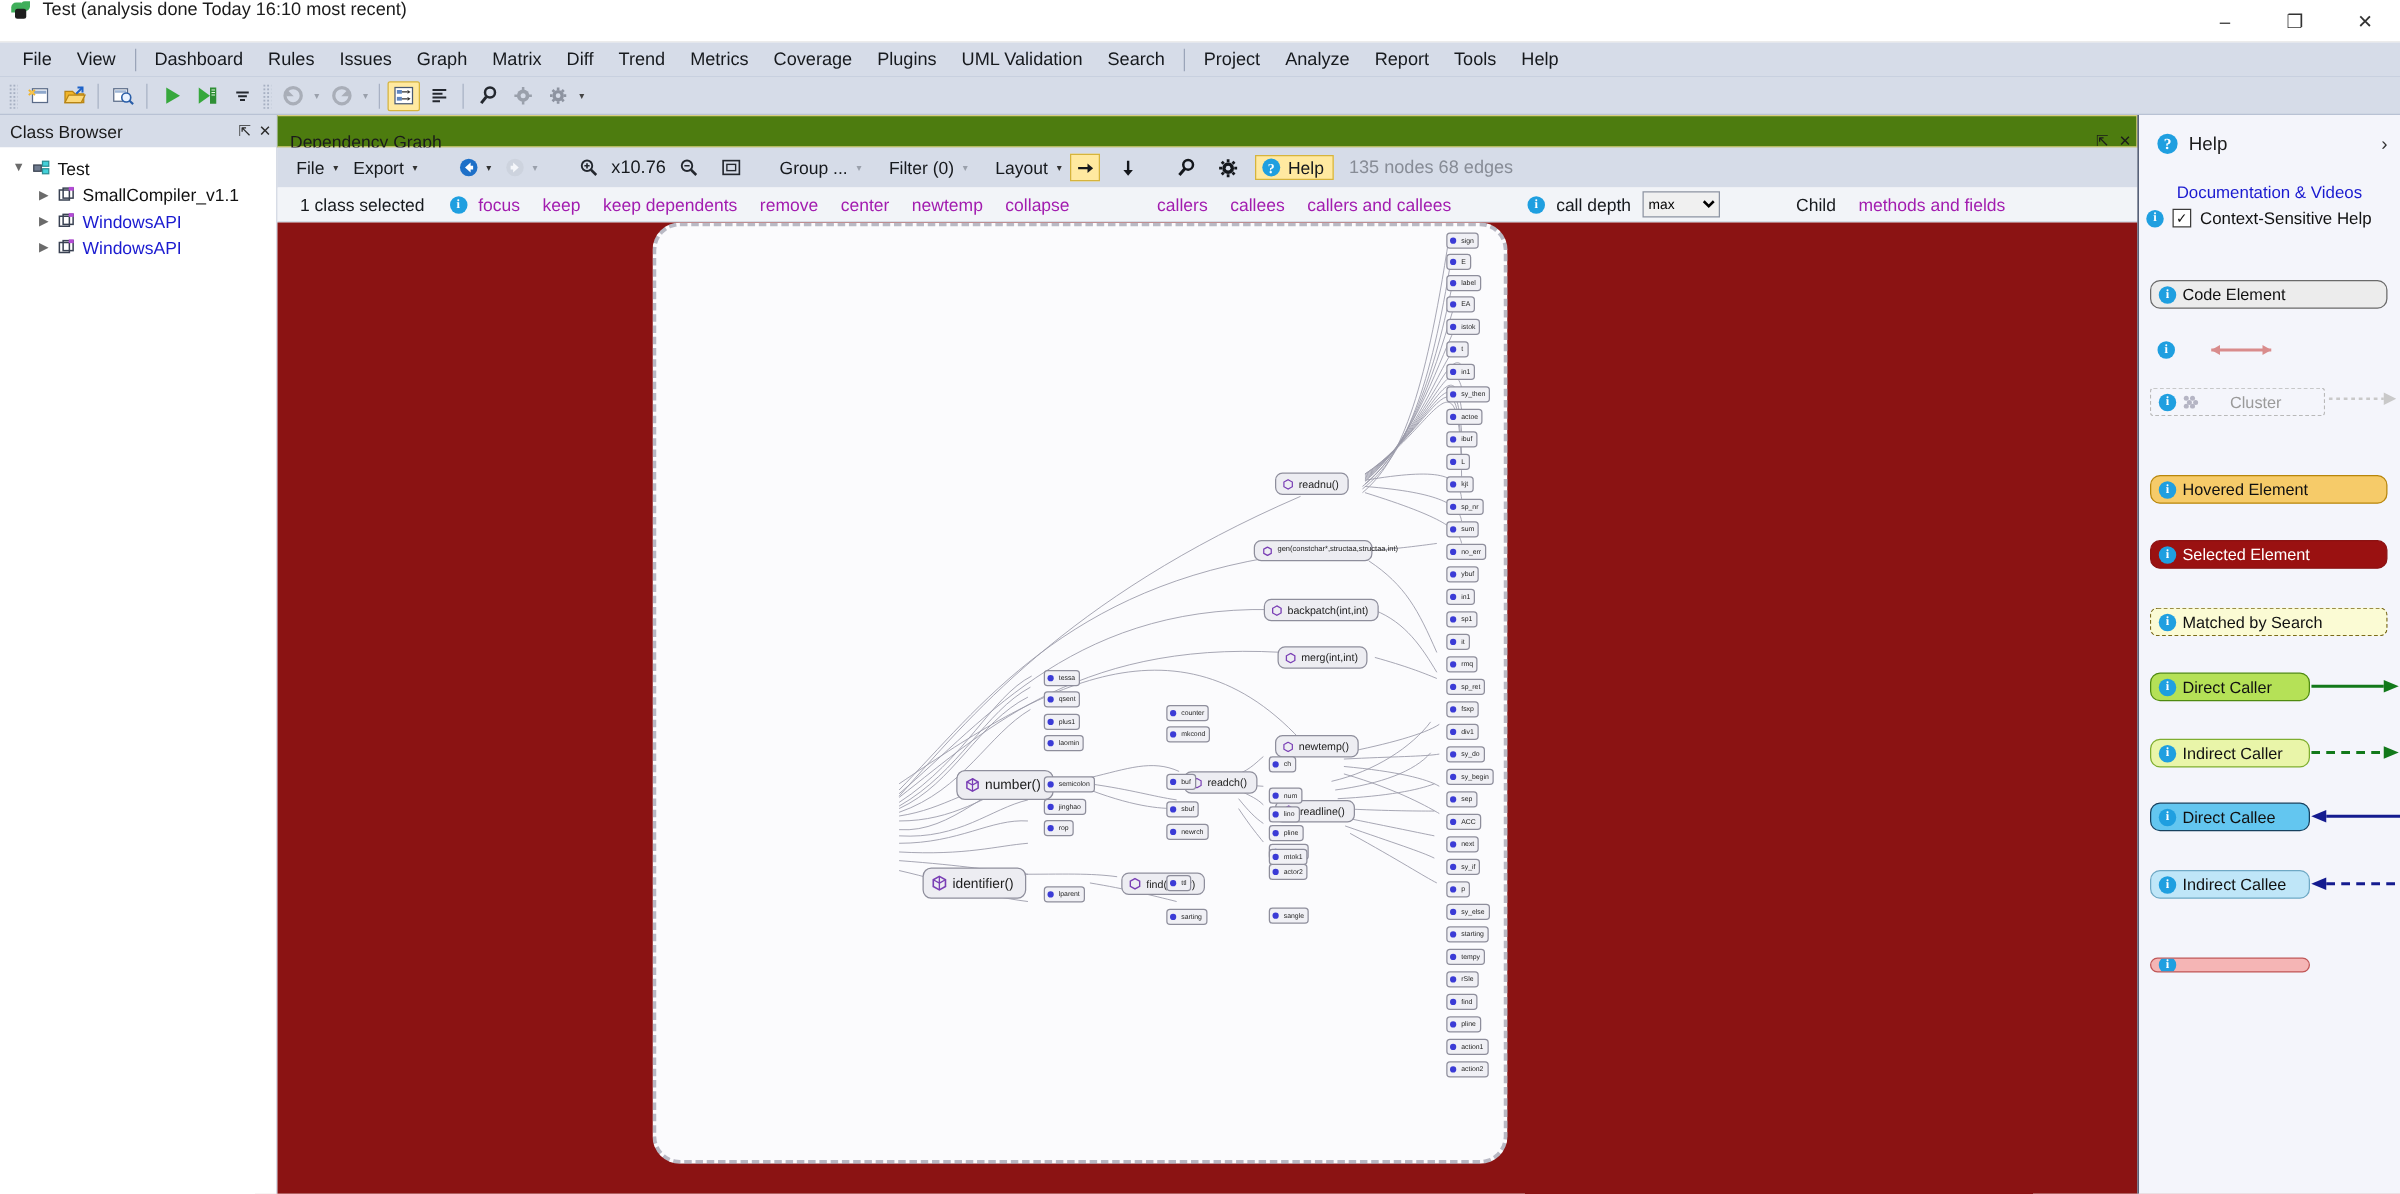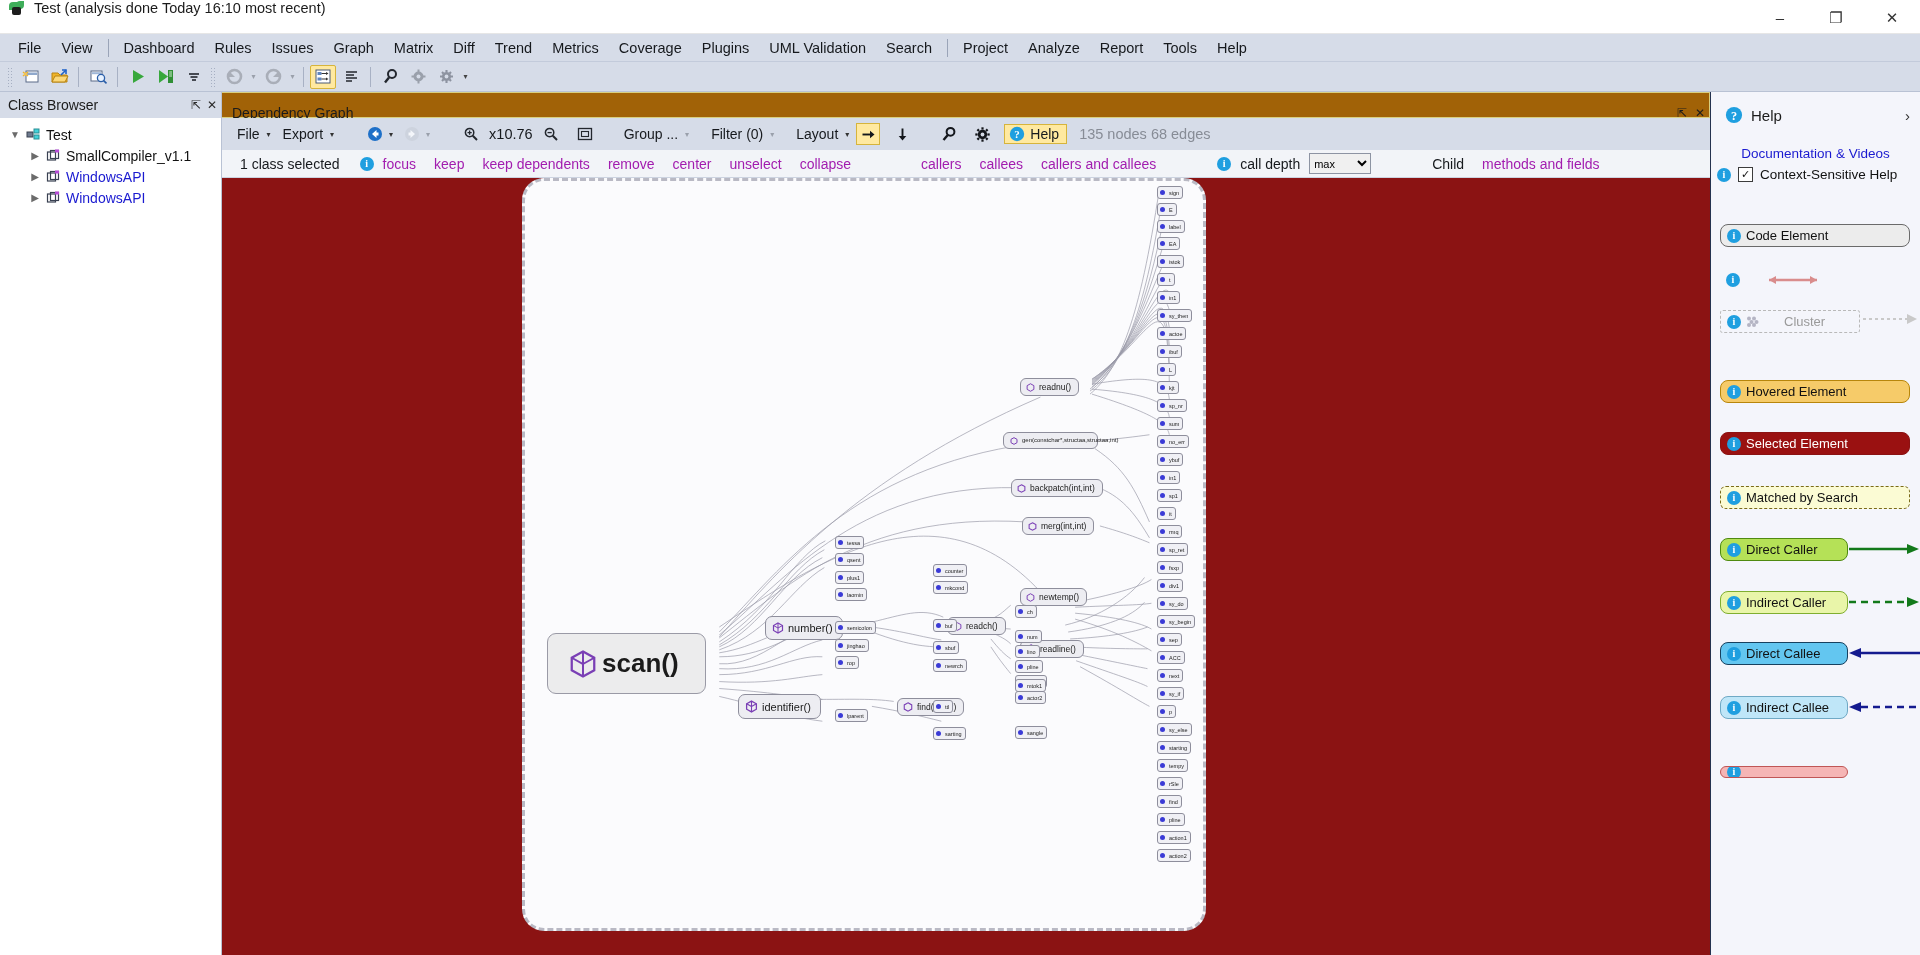--- a/index.html
+++ b/index.html
@@ -78,21 +78,21 @@
     color:#6b6b6b; font-size:10px;}
   .tree-row .ti{ width:19px; display:flex;align-items:center;justify-content:center;}
   .tree-row .tl{ padding-left:3px; }
   .tree-row.lvl1{ padding-left:6px; }
   .tree-row.lvl2{ padding-left:26px; }
   .blue{ color:#1a1ad0; }
 
   
   #graph-panel{ flex:1; display:flex; flex-direction:column; min-width:0;}
   #dg-title{
-    height:26px; background:#a16207; border:1px solid #d9cf80; border-left:none;
+    height:26px; background:#4d7c0f; border:1px solid #d9cf80; border-left:none;
     display:flex; align-items:center; padding:16px 4px 0 10px; font-size:14px; color:#1b1b1b;
   }
   #dg-title .hdr-actions{ margin-left:auto; display:flex; gap:8px; align-items:center; font-size:12px;}
   #dg-toolbar{
     height:32px; background:#d6dce8; display:flex; align-items:center;
     padding-left:10px; gap:0px; font-size:14px; color:#16191d;
   }
   #dg-toolbar .mitem{ padding:2px 5px; white-space:nowrap;}
   #dg-toolbar .dcaret{ font-size:8px; color:#333; padding:0 7px 0 2px;}
   #dg-toolbar .dcaret.dim{ color:#9aa0ab;}
@@ -509,21 +509,21 @@
 
     <div id="dg-actions">
       <span class="lbl">1 class selected</span>
       <span class="sp"></span>
       <span class="info-dot">i</span>
       <span class="lnk">focus</span>
       <span class="lnk">keep</span>
       <span class="lnk">keep dependents</span>
       <span class="lnk">remove</span>
       <span class="lnk">center</span>
-      <span class="lnk">unselect</span>
+      <span class="lnk">newtemp</span>
       <span class="lnk">collapse</span>
       <span class="sp-l"></span>
       <span class="lnk">callers</span>
       <span class="lnk">callees</span>
       <span class="lnk">callers and callees</span>
       <span class="sp-l"></span>
       <span class="info-dot">i</span>
       <span class="plain">call depth</span>
       <select class="depth">
         <option>max</option>
@@ -591,29 +591,20 @@
             <path d="M572 205 C 632 195 648 200 650 220"></path>
             <path d="M572 210 C 634 215 648 225 650 238"></path>
             <path d="M572 215 C 636 235 648 245 650 256"></path>
             <path d="M555 425 C 590 418 620 410 632 402"></path>
             <path d="M555 430 C 595 428 620 428 632 426"></path>
             <path d="M555 436 C 598 440 622 446 632 452"></path>
             <path d="M555 442 C 600 455 625 470 632 474"></path>
           </g>
         </svg>
 
-        <div class="node big" style="left:22px; top:452px;">
-          <svg width="30" height="30" viewBox="0 0 24 24">
-            <path d="M12 2 L21 7 V17 L12 22 L3 17 V7 Z" fill="none" stroke="#7a3fb5" stroke-width="1.8"></path>
-            <path d="M12 2 L12 12 L3 7" fill="none" stroke="#7a3fb5" stroke-width="1.6"></path>
-            <path d="M12 12 L21 7" fill="none" stroke="#7a3fb5" stroke-width="1.6"></path>
-            <path d="M12 12 L12 22" fill="none" stroke="#7a3fb5" stroke-width="1.6"></path>
-          </svg>
-          <span>scan()</span>
-        </div>
 
         <div class="node med" style="left:213px; top:513px;">
           <svg width="13" height="13" viewBox="0 0 24 24">
             <path d="M12 2 L21 7 V17 L12 22 L3 17 V7 Z" fill="none" stroke="#7a3fb5" stroke-width="2.4"></path>
             <path d="M12 2 L12 12 L3 7 M12 12 L21 7 M12 12 L12 22" fill="none" stroke="#7a3fb5" stroke-width="2"></path>
           </svg>
           <span>identifier()</span>
         </div>
 
         <div class="node med" style="left:240px; top:435px;">

